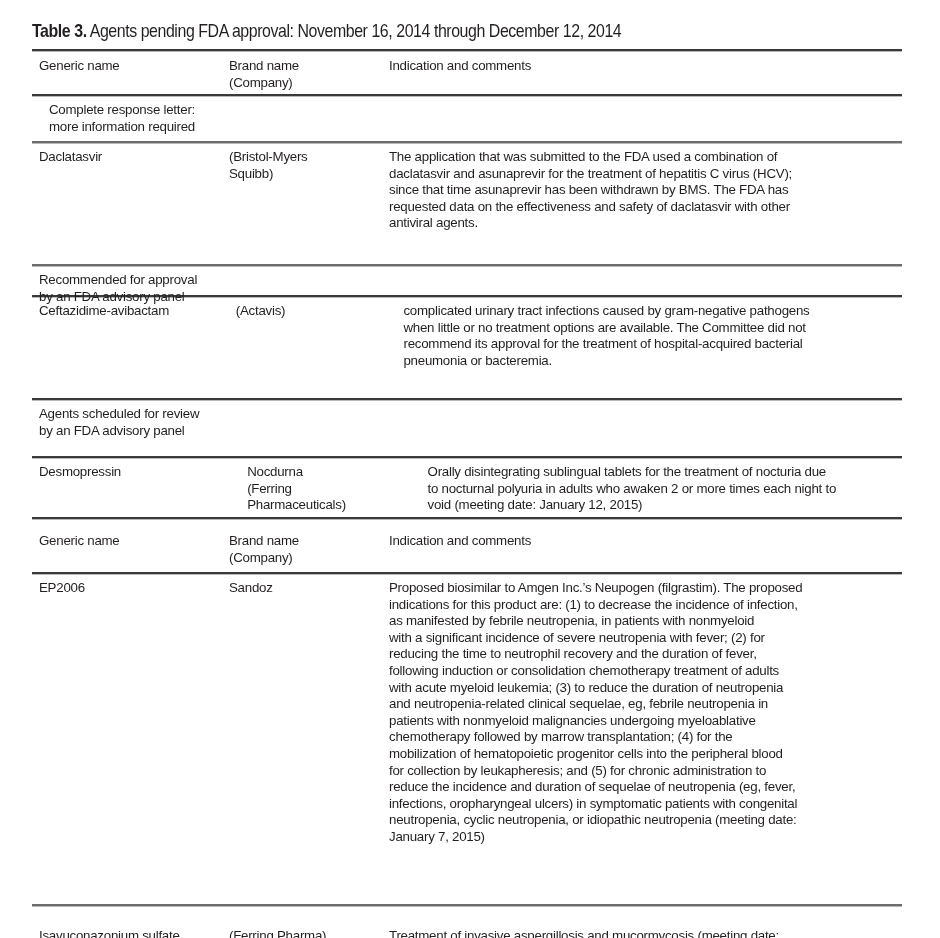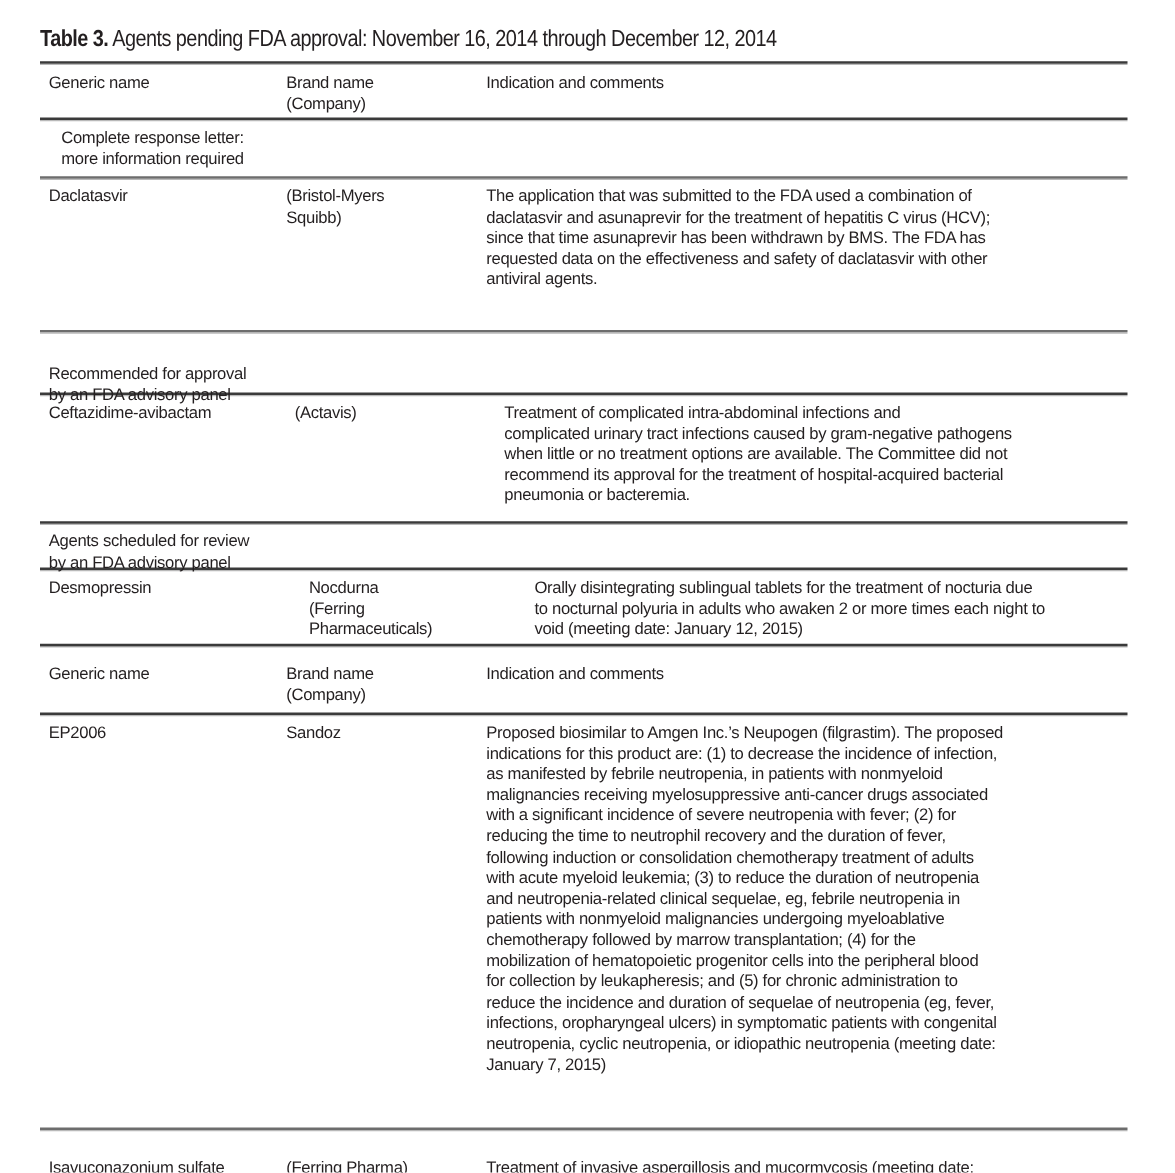--- a/index.html
+++ b/index.html
@@ -55,44 +55,43 @@
     <div class="cell c3">
       <div>The application that was submitted to the FDA used a combination of</div>
       <div>daclatasvir and asunaprevir for the treatment of hepatitis C virus (HCV);</div>
       <div>since that time asunaprevir has been withdrawn by BMS. The FDA has</div>
       <div>requested data on the effectiveness and safety of daclatasvir with other</div>
       <div>antiviral agents.</div>
     </div>
   </div>
   <div class="line light"></div>
 
-  <div class="row sec" style="height:29px; box-sizing:border-box;margin-top:19px;">
+  <div class="row sec" style="height:29px; box-sizing:border-box;">
     <div class="cell c1" style="width:260px">
         <div>Recommended for approval</div>
         <div>by an FDA advisory panel</div>
       </div>
   </div>
   <div class="line"></div>
 
   <div class="row" style="height:101px; padding-top:6px; box-sizing:border-box;gap:12px;">
     <div class="cell c1">Ceftazidime-avibactam</div>
     <div class="cell c2">
       <div>(Actavis)</div>
     </div>
     <div class="cell c3">
-      <div>Treatment of complicated intra-abdominal infections and</div>
       <div>complicated urinary tract infections caused by gram-negative pathogens</div>
       <div>when little or no treatment options are available. The Committee did not</div>
       <div>recommend its approval for the treatment of hospital-acquired bacterial</div>
       <div>pneumonia or bacteremia.</div>
     </div>
   </div>
   <div class="line"></div>
 
-  <div class="row sec" style="height:35px; box-sizing:border-box;">
+  <div class="row sec" style="height:56px; box-sizing:border-box;">
     <div class="cell c1" style="width:260px">
         <div>Agents scheduled for review</div>
         <div>by an FDA advisory panel</div>
       </div>
   </div>
   <div class="line"></div>
 
   <div class="row" style="height:59px; padding-top:6px; box-sizing:border-box;gap:32px;">
     <div class="cell c1">Desmopressin</div>
     <div class="cell c2">
@@ -120,21 +119,20 @@
 
   <div class="row" style="height:330px; padding-top:6px; box-sizing:border-box;">
     <div class="cell c1">EP2006</div>
     <div class="cell c2">
       <div>Sandoz</div>
     </div>
     <div class="cell c3">
       <div>Proposed biosimilar to Amgen Inc.’s Neupogen (filgrastim). The proposed</div>
       <div>indications for this product are: (1) to decrease the incidence of infection,</div>
       <div>as manifested by febrile neutropenia, in patients with nonmyeloid</div>
-      <div>malignancies receiving myelosuppressive anti-cancer drugs associated</div>
       <div>with a significant incidence of severe neutropenia with fever; (2) for</div>
       <div>reducing the time to neutrophil recovery and the duration of fever,</div>
       <div>following induction or consolidation chemotherapy treatment of adults</div>
       <div>with acute myeloid leukemia; (3) to reduce the duration of neutropenia</div>
       <div>and neutropenia-related clinical sequelae, eg, febrile neutropenia in</div>
       <div>patients with nonmyeloid malignancies undergoing myeloablative</div>
       <div>chemotherapy followed by marrow transplantation; (4) for the</div>
       <div>mobilization of hematopoietic progenitor cells into the peripheral blood</div>
       <div>for collection by leukapheresis; and (5) for chronic administration to</div>
       <div>reduce the incidence and duration of sequelae of neutropenia (eg, fever,</div>

